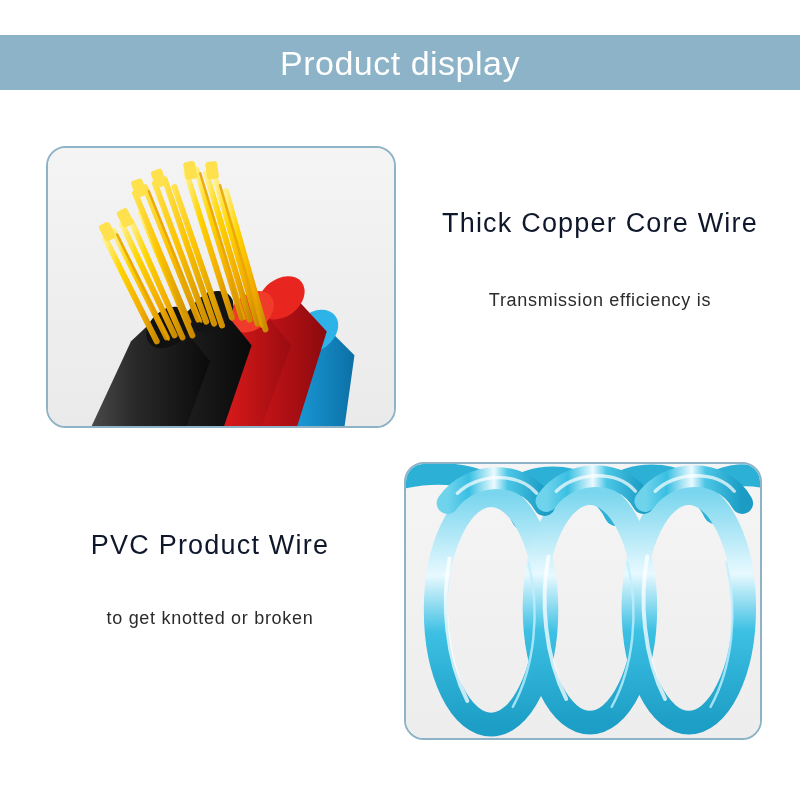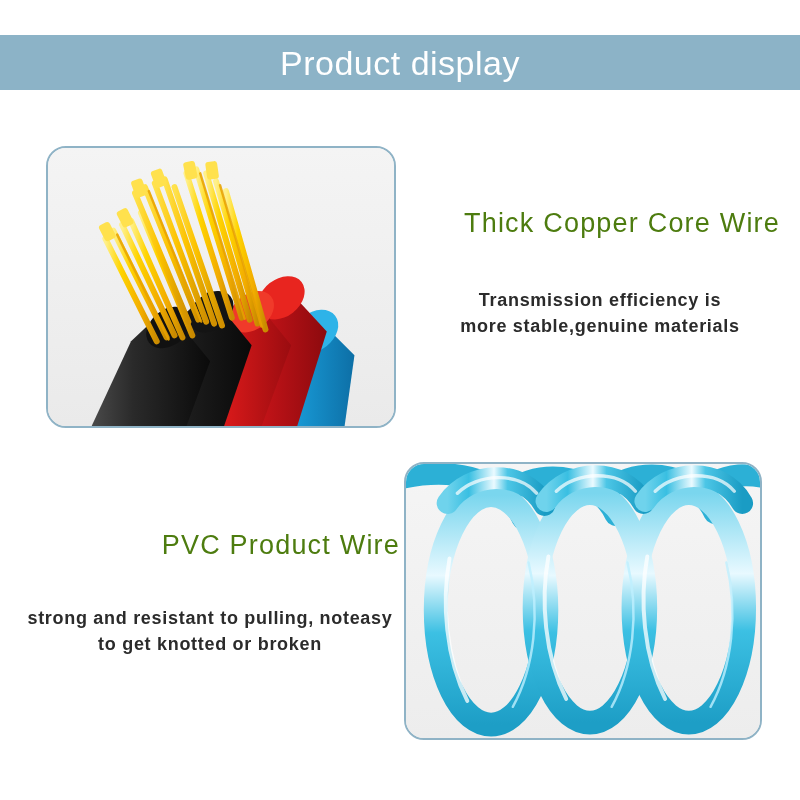--- a/index.html
+++ b/index.html
@@ -80,29 +80,28 @@
     width: 360px;
   }
   .tb-pvc {
     left: 20px;
     top: 530px;
     width: 380px;
   }
   .heading {
     font-size: 27px;
     font-weight: 400;
-    color: #4d7c0f;
+    color: #0f172a;
     letter-spacing: 1.2px;
     line-height: 1.15;
     white-space: nowrap;
-    text-align: right;
   }
   .body-text {
     font-size: 18px;
-    font-weight: 700;
+    font-weight: 400;
     color: #2b2b2b;
     letter-spacing: 0.7px;
     line-height: 26px;
   }
   .tb-copper .body-text {
     margin-top: 48px;
   }
   .tb-pvc .body-text {
     margin-top: 44px;
   }
@@ -222,21 +221,20 @@
           <rect x="160" y="14" width="12" height="18" rx="3" transform="rotate(-8 166 23)"></rect>
         </g>
       </g>
     </svg>
   </div>
 
   <div class="textblock tb-copper">
     <div class="heading">Thick Copper Core Wire</div>
     <div class="body-text">
       <span class="body-line">Transmission efficiency is</span>
-      <span class="body-line">more stable,genuine materials</span>
     </div>
   </div>
 
   <div class="panel panel-coil">
     <svg viewBox="0 0 358 278" preserveAspectRatio="xMidYMid slice">
       <defs>
         <linearGradient id="gCoil" x1="0" y1="0" x2="1" y2="0">
           <stop offset="0%" stop-color="#6fd3ec"></stop>
           <stop offset="22%" stop-color="#39bfe2"></stop>
           <stop offset="48%" stop-color="#eafaff"></stop>
@@ -293,18 +291,17 @@
           <path d="M152 28 C 172 8, 214 6, 232 28"></path>
           <path d="M252 28 C 272 8, 314 6, 332 28"></path>
         </g>
       </g>
     </svg>
   </div>
 
   <div class="textblock tb-pvc">
     <div class="heading">PVC Product Wire</div>
     <div class="body-text">
-      <span class="body-line">strong and resistant to pulling, noteasy</span>
       <span class="body-line">to get knotted or broken</span>
     </div>
   </div>
 
 </div>
 
 </body></html>

